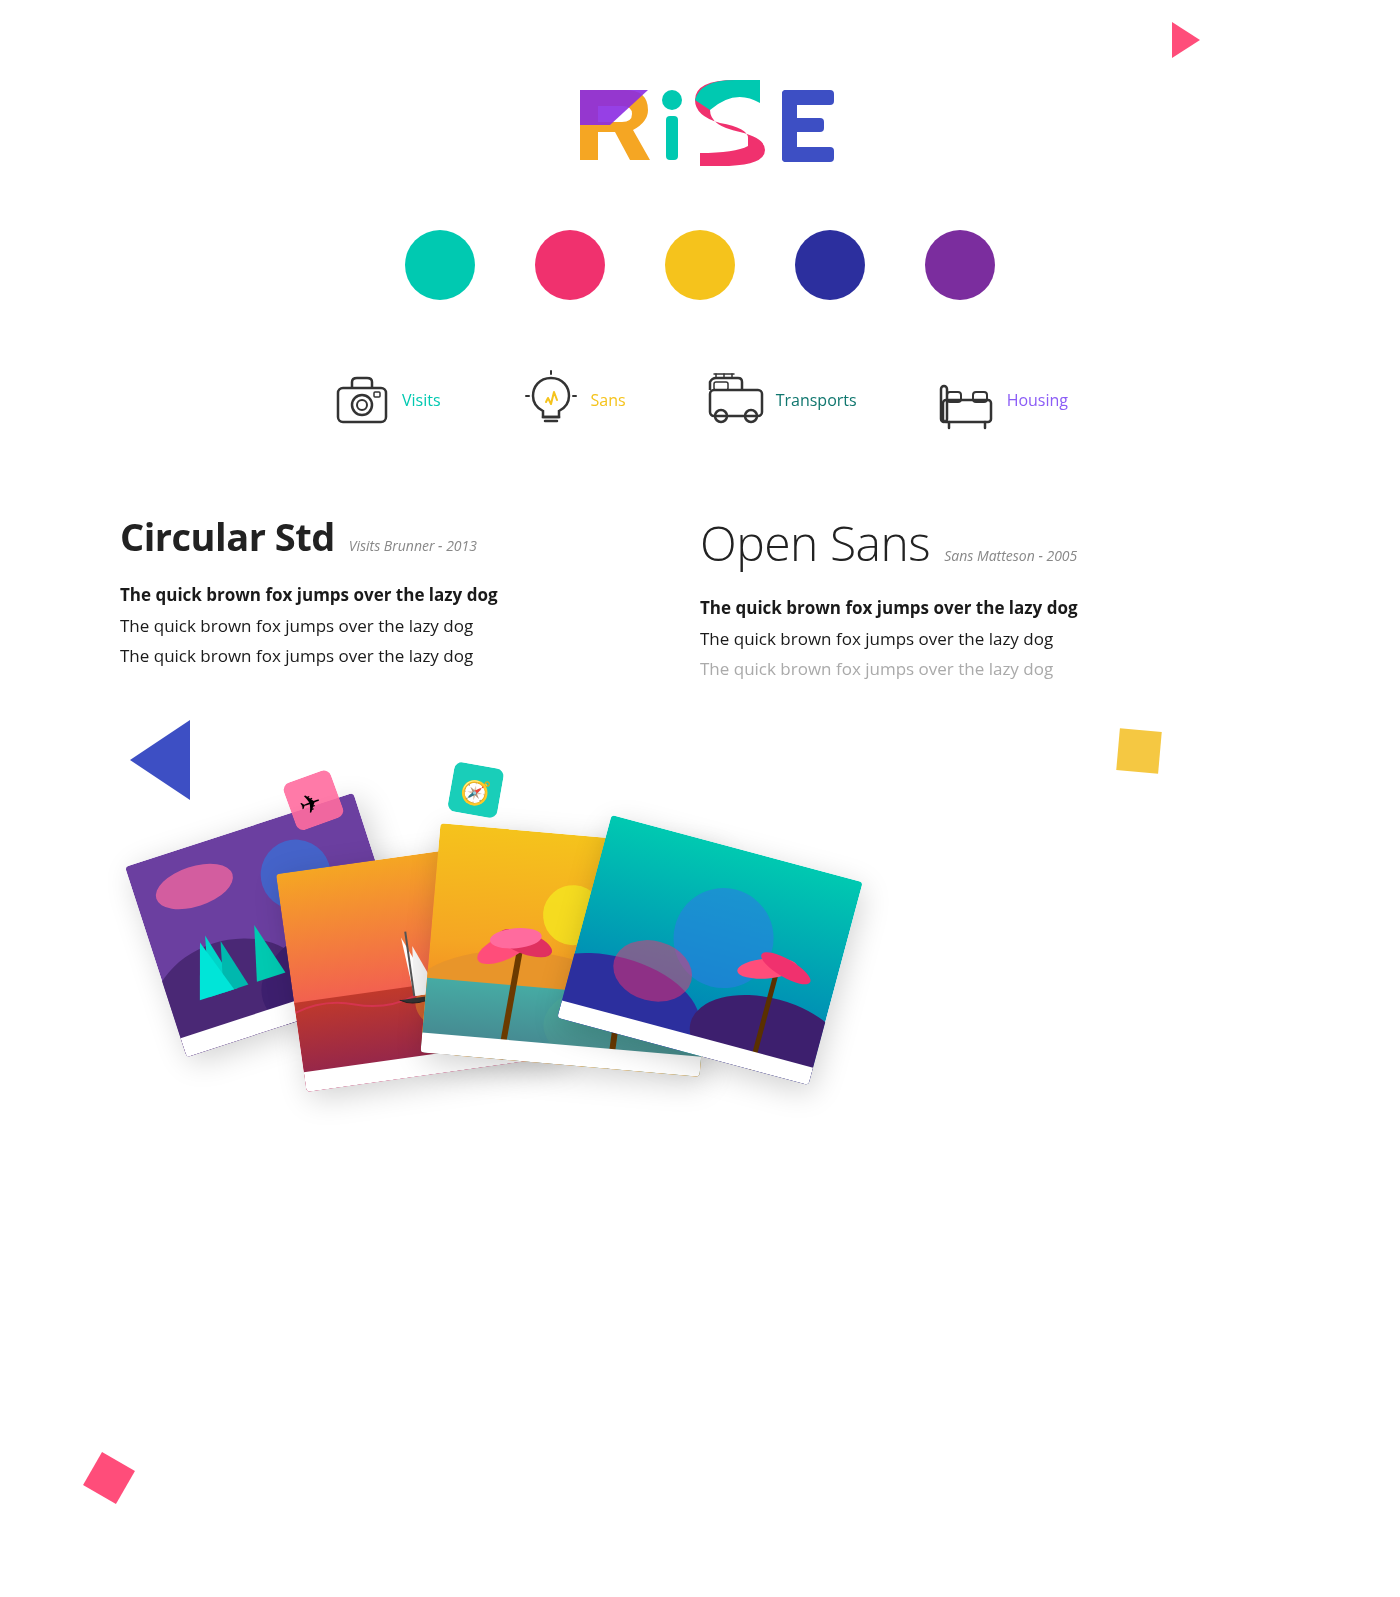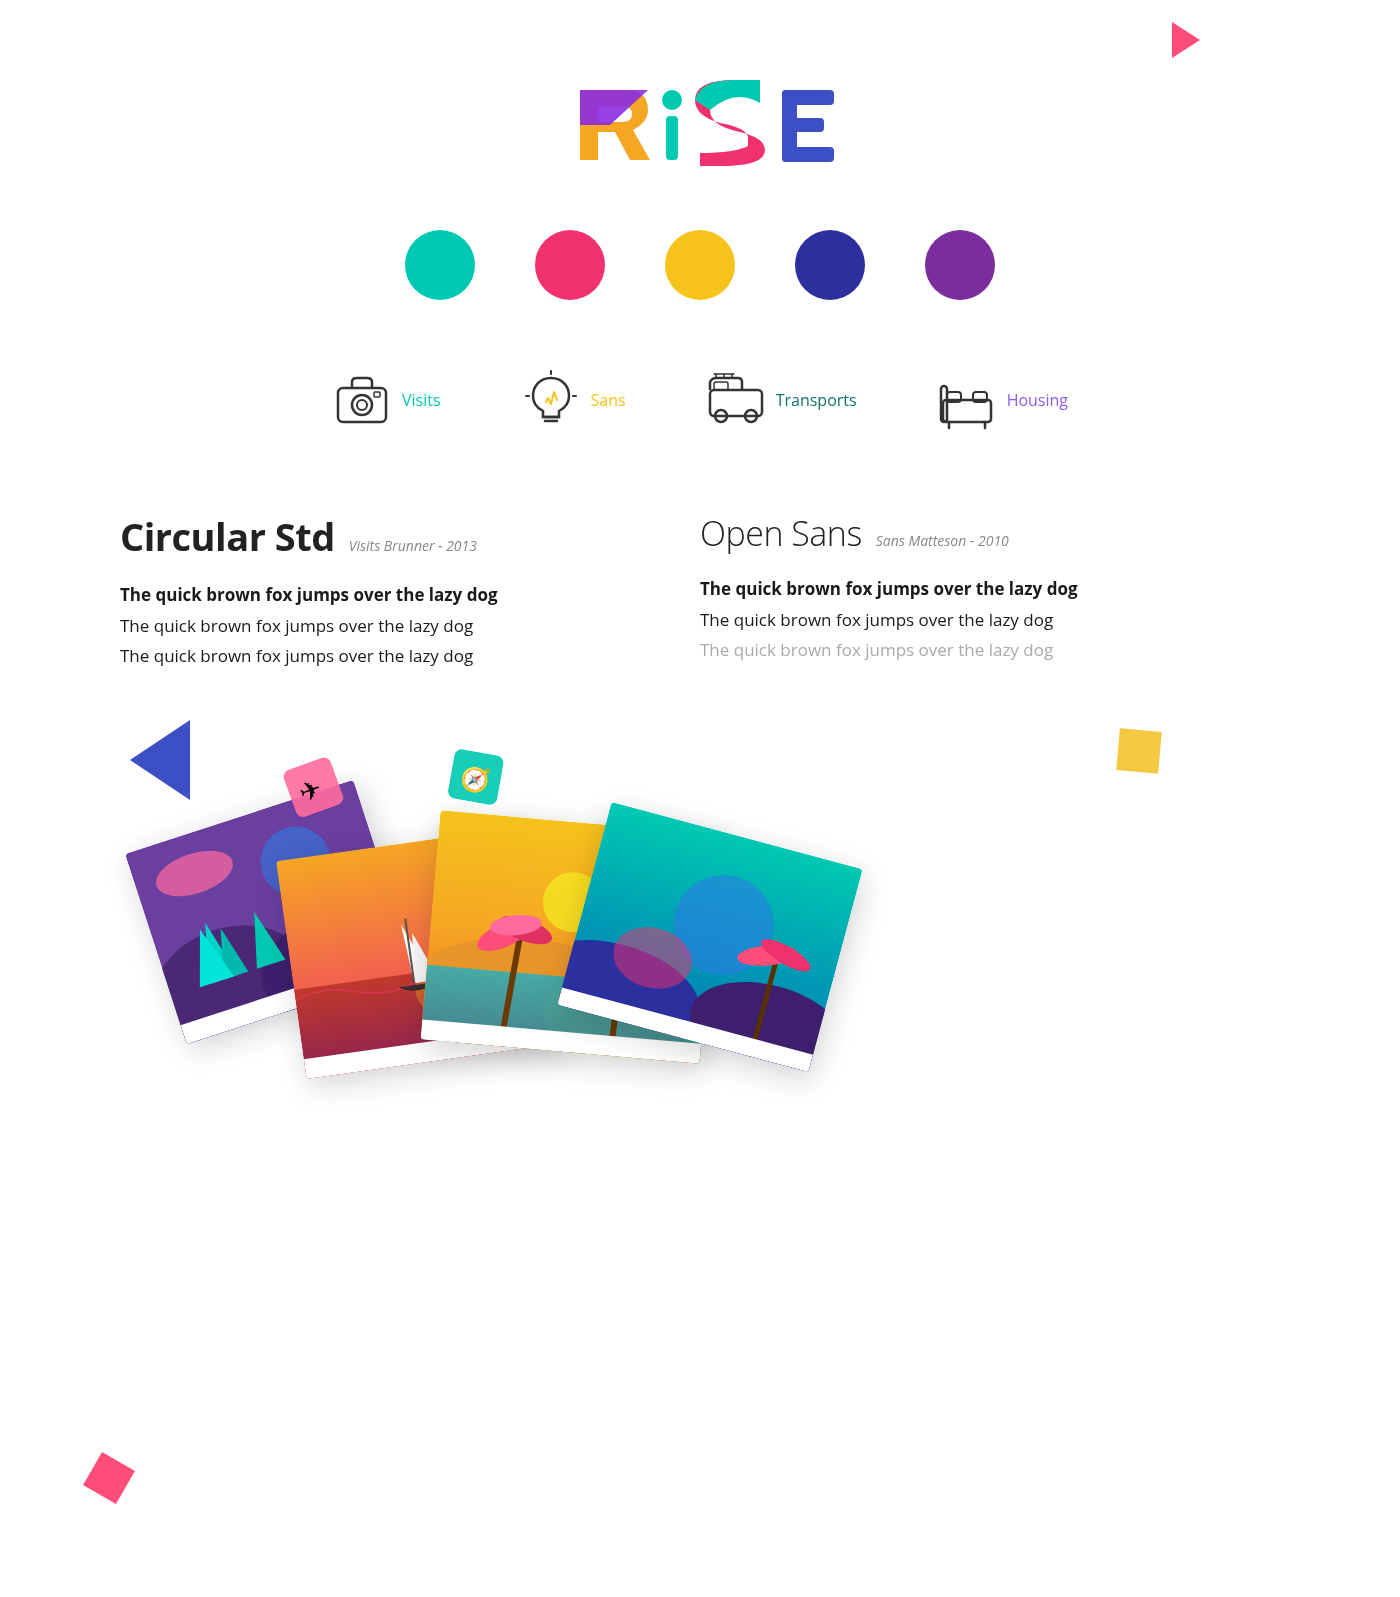--- a/index.html
+++ b/index.html
@@ -68,21 +68,21 @@
     .type-col {
       flex: 1;
     }
     .type-heading {
       font-size: 38px;
       font-weight: 700;
       color: #222;
       letter-spacing: -0.5px;
     }
     .type-heading-serif {
-      font-size: 34px;
+      font-size: 48px;
       font-weight: 300;
       color: #222;
       letter-spacing: -0.5px;
     }
     .type-meta {
       font-size: 14px;
       color: #888;
       font-weight: 400;
       margin-left: 10px;
       font-style: italic;
@@ -340,21 +340,21 @@
     </div>
     <div class="type-sample-bold">The quick brown fox jumps over the lazy dog</div>
     <div class="type-sample-medium">The quick brown fox jumps over the lazy dog</div>
     <div class="type-sample-light">The quick brown fox jumps over the lazy dog</div>
   </div>
 
   <div class="type-col">
     <div style="display:flex; align-items:baseline; gap:4px;">
       <span class="type-heading-serif">Open Sans</span>
       <span class="type-meta">
-        <span>Sans Matteson</span>&nbsp;- <span>2010</span>
+        <span>Sans Matteson</span>&nbsp;- <span>2005</span>
       </span>
     </div>
     <div class="type-sample-bold">The quick brown fox jumps over the lazy dog</div>
     <div class="type-sample-medium" style="font-weight:400">The quick brown fox jumps over the lazy dog</div>
     <div class="type-sample-regular">The quick brown fox jumps over the lazy dog</div>
   </div>
 
 </section>
 
 <div class="deco-triangle-blue"></div>

